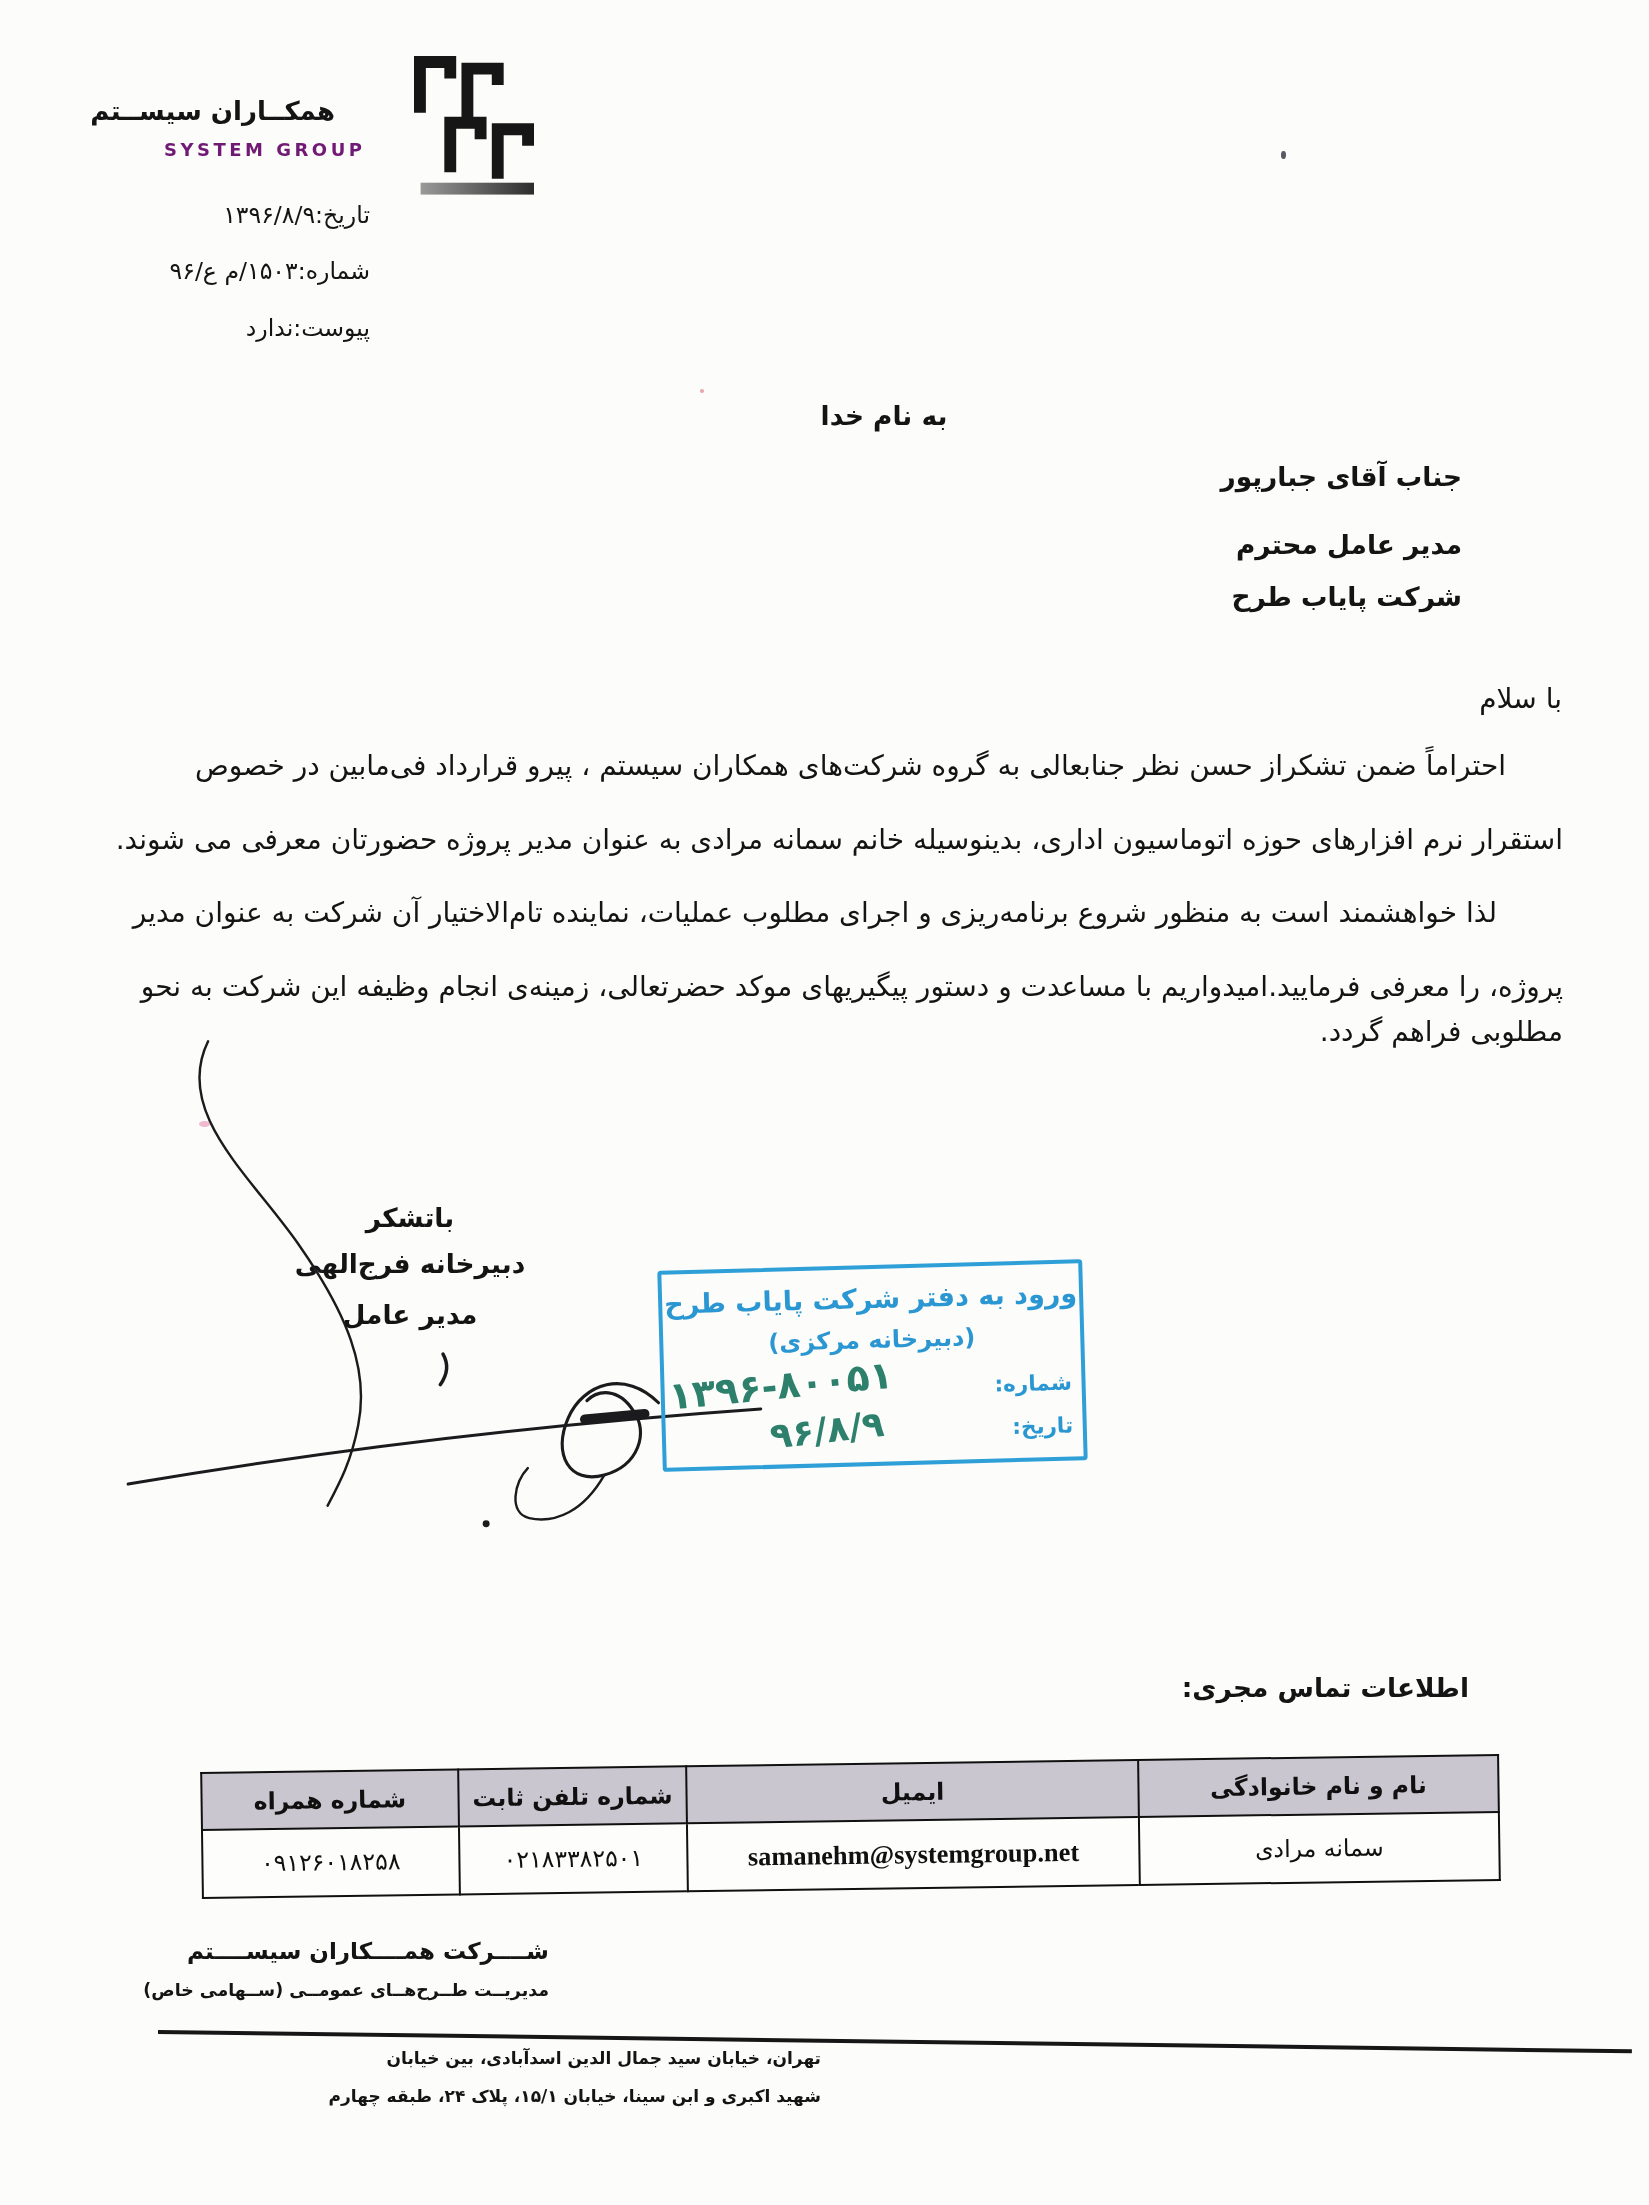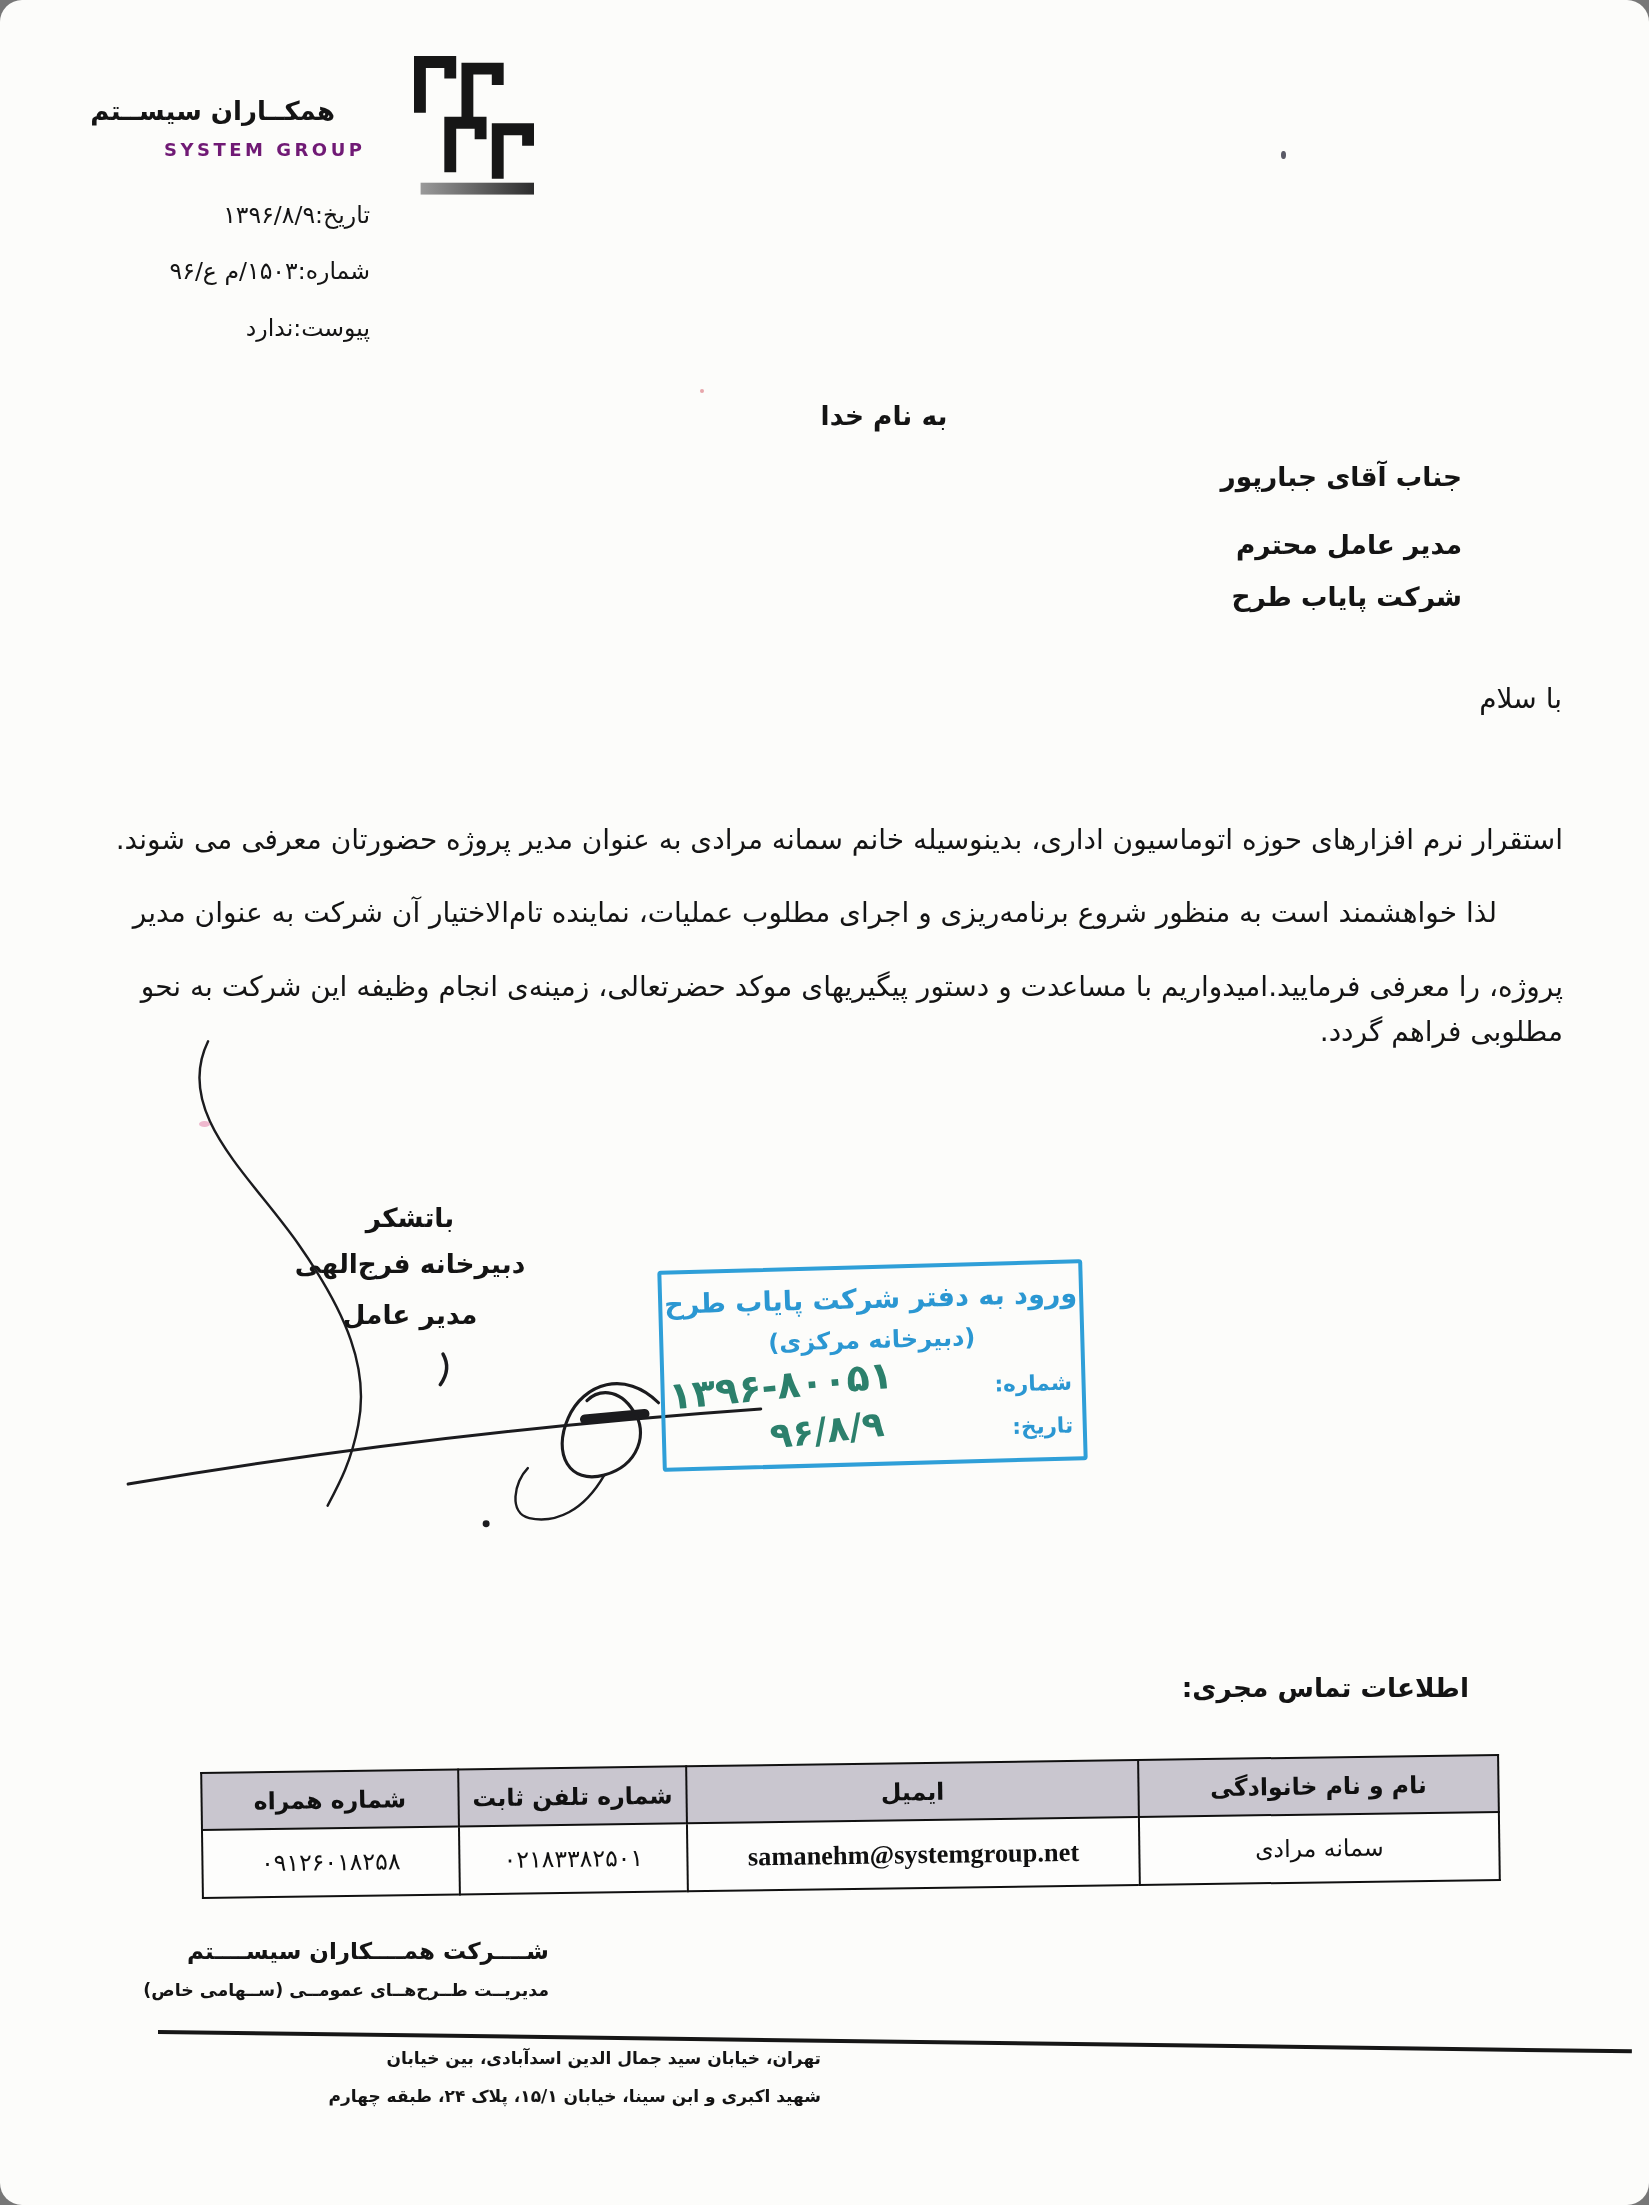--- a/index.html
+++ b/index.html
@@ -1,19 +1,19 @@
 <!DOCTYPE html>
 <html lang="fa" style="font-size:11px"><head>
 <meta charset="utf-8">
 <style>
   html,body{margin:0;padding:0;background:#777;}
   .sheet{
     position:relative;width:1649px;height:2205px;margin:0 auto;
     background:#fcfcfa;overflow:hidden;
-    font-family:"DejaVu Sans",sans-serif;color:#141414;border-radius:22px;
+    font-family:"DejaVu Sans",sans-serif;color:#141414;
   }
   .t{position:absolute;white-space:nowrap;}
   .rtl{direction:rtl;unicode-bidi:isolate;text-align:right;}
   .ltr{direction:ltr;unicode-bidi:isolate;}
 
   
   .brand-fa{left:161px;top:96px;width:174px;font-size:26px;font-weight:bold;letter-spacing:0.7px;}
   .brand-en{left:164px;top:139px;width:174px;font-size:18px;font-weight:bold;letter-spacing:3.5px;color:#701a75;font-family:"DejaVu Sans",sans-serif;}
   .logo-svg{position:absolute;left:414px;top:56px;}
   .meta{left:195px;width:175px;font-size:23.6px;}
@@ -117,20 +117,21 @@
   <div class="t rtl meta meta-att">پیوست:ندارد</div>
 
   <div class="t rtl bismillah">به نام خدا</div>
 
   <div class="t rtl rcpt rcpt1">جناب آقای جبارپور</div>
   <div class="t rtl rcpt rcpt2">مدیر عامل محترم</div>
   <div class="t rtl rcpt rcpt3">شرکت پایاب طرح</div>
 
   <div class="t rtl salutation">با سلام</div>
 
+  <div class="t rtl bodyline l1"><span class="indent1">احتراماً ضمن تشکراز حسن نظر جنابعالی به گروه شرکت‌های همکاران سیستم ، پیرو قرارداد فی‌مابین در خصوص</span></div>
   <div class="t rtl bodyline l2">استقرار نرم افزارهای حوزه اتوماسیون اداری، بدینوسیله خانم سمانه مرادی به عنوان مدیر پروژه حضورتان معرفی می شوند.</div>
   <div class="t rtl bodyline l3"><span class="indent2">لذا خواهشمند است به منظور شروع برنامه‌ریزی و اجرای مطلوب عملیات، نماینده تام‌الاختیار آن شرکت به عنوان مدیر</span></div>
   <div class="t rtl bodyline l4">پروژه، را معرفی فرمایید.امیدواریم با مساعدت و دستور پیگیریهای موکد حضرتعالی، زمینه‌ی انجام وظیفه این شرکت به نحو</div>
   <div class="t rtl bodyline l5">مطلوبی فراهم گردد.</div>
 
   <div class="t rtl close-thanks">باتشکر</div>
   <div class="t rtl close-name">دبیرخانه فرج‌الهی</div>
   <div class="t rtl close-title">مدیر عامل</div>
 
   <svg class="sig-svg" width="730" height="570" viewBox="0 0 1050 820">

